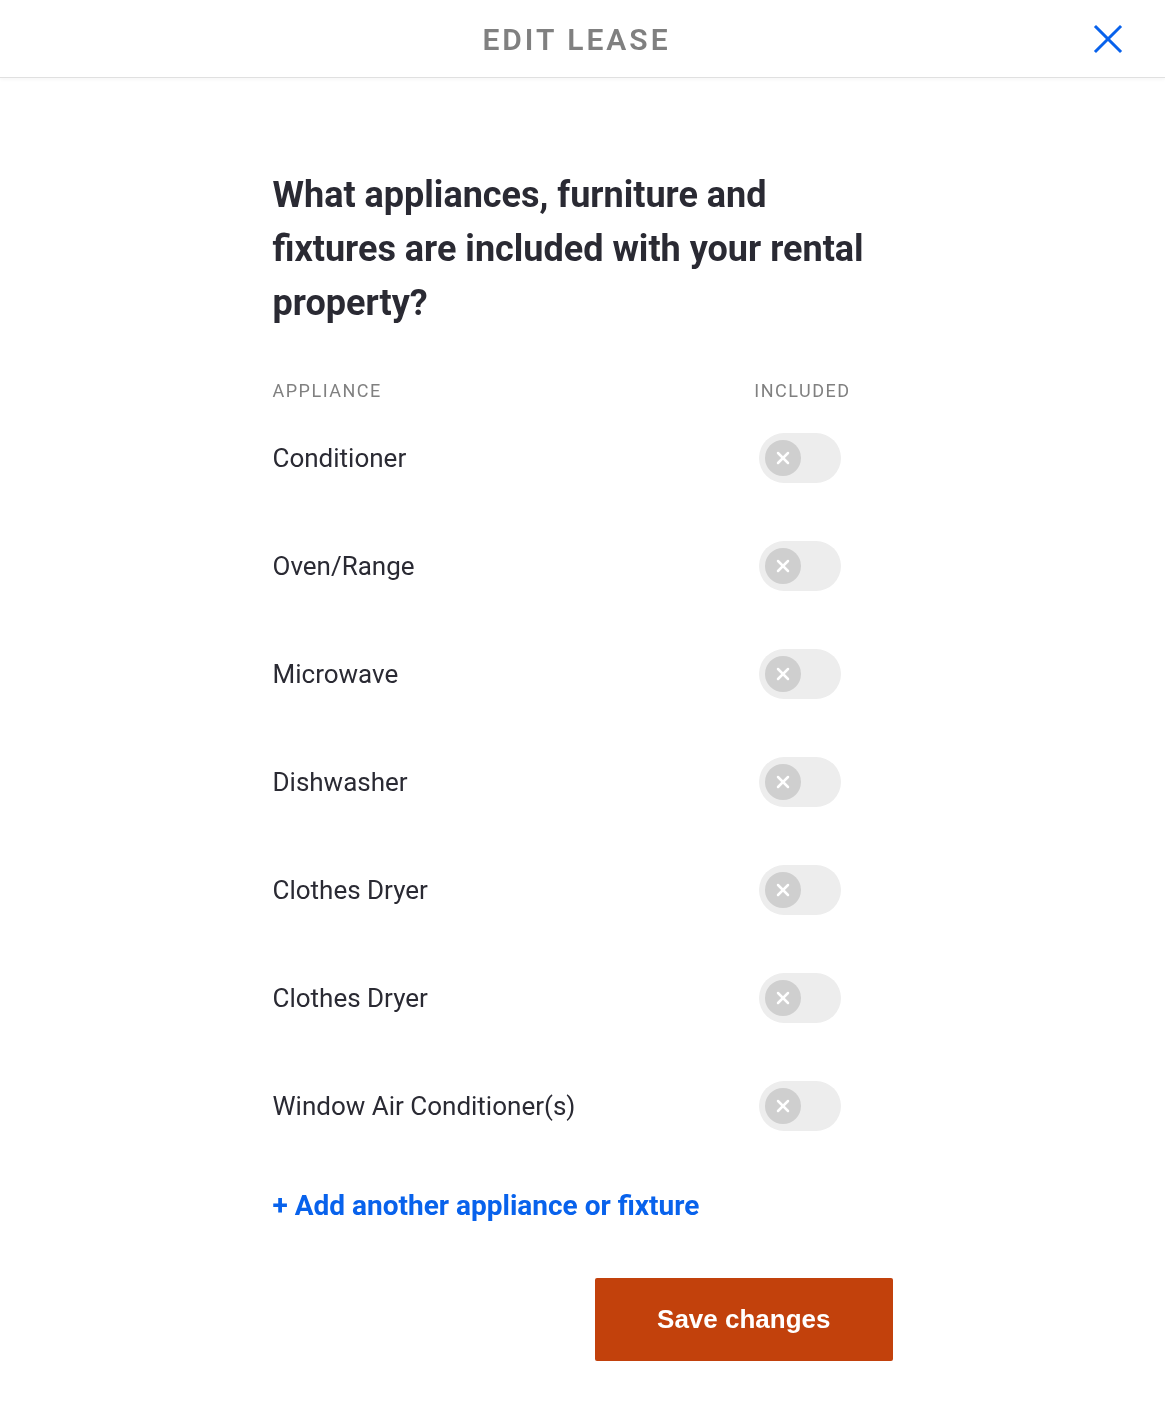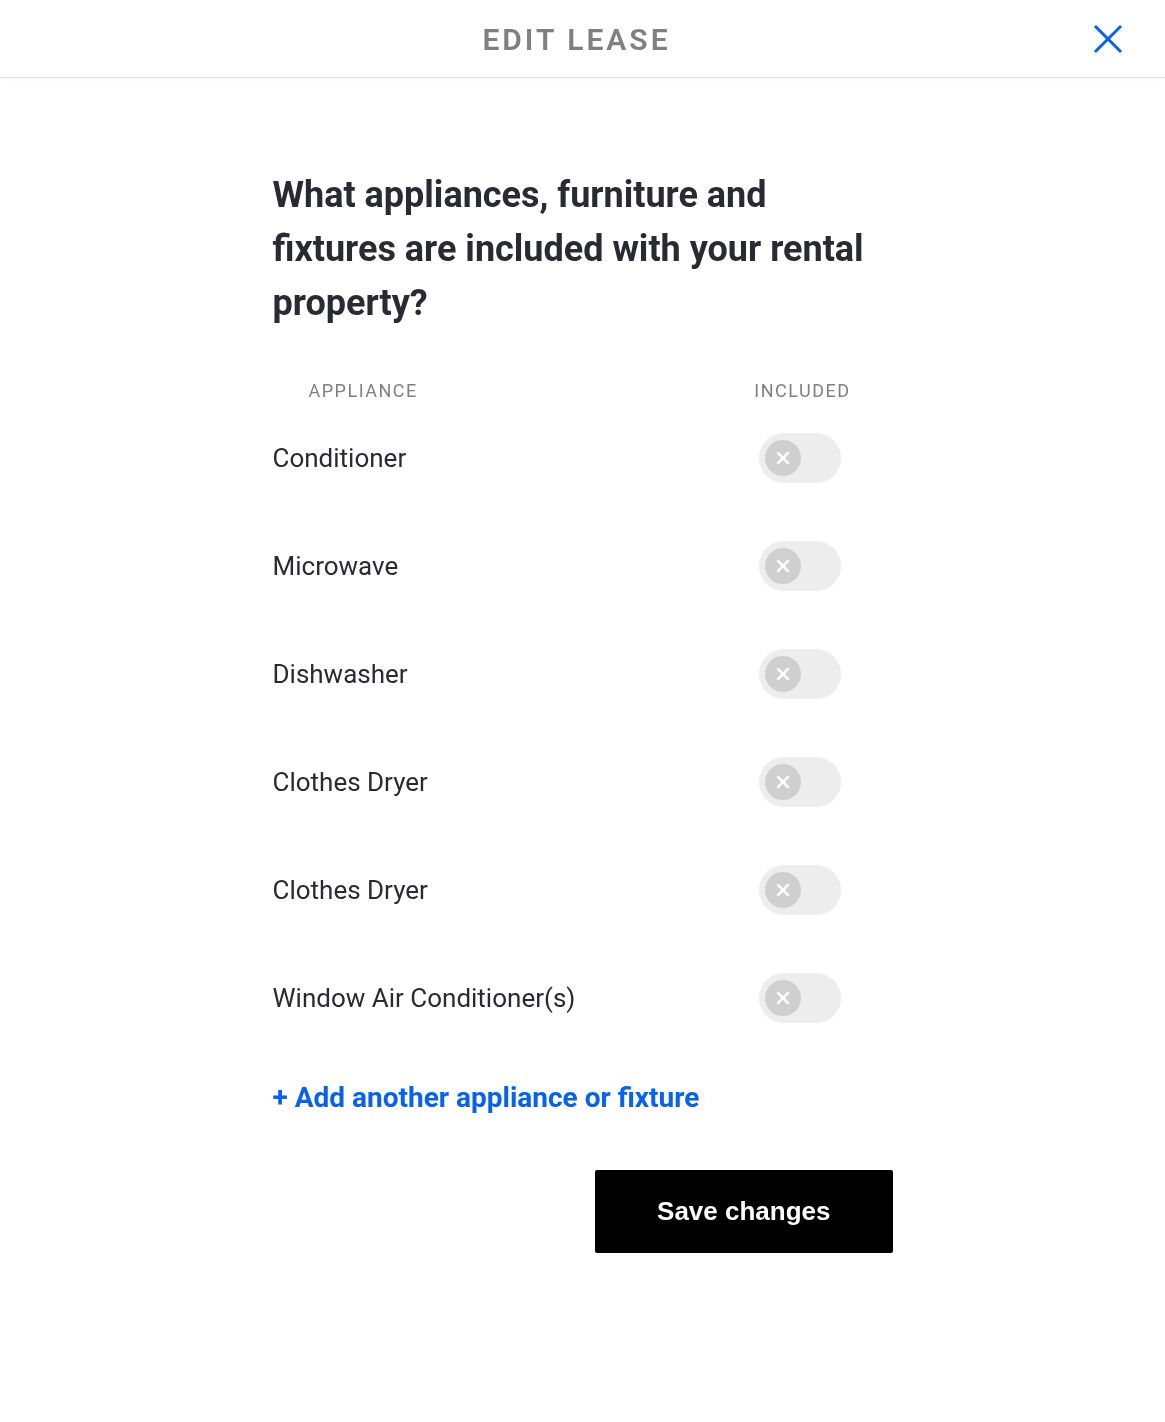--- a/index.html
+++ b/index.html
@@ -51,21 +51,20 @@
       line-height: 1.5;
       color: #2a2a33;
       margin-top: 90px;
       margin-bottom: 50px;
     }
     .table-header {
       display: flex;
       justify-content: space-between;
       align-items: baseline;
       margin-bottom: 32px;
-      margin-left: 36px;
     }
     .col-label {
       font-size: 18px;
       letter-spacing: 1.5px;
       color: #808080;
       font-weight: 400;
     }
     .appliance-row {
       display: flex;
       justify-content: space-between;
@@ -114,21 +113,21 @@
       text-decoration: none;
       cursor: pointer;
       margin-top: 10px;
       margin-bottom: 56px;
     }
     .footer {
       display: flex;
       justify-content: flex-end;
     }
     .save-btn {
-      background: #000000;
+      background: #c2410c;
       color: #ffffff;
       font-size: 26px;
       font-weight: 700;
       border: none;
       padding: 26px 62px;
       cursor: pointer;
       border-radius: 2px;
     }
   </style>
 </head>
@@ -158,20 +157,31 @@
         <button class="toggle">
           <span class="toggle-knob">
             <svg width="16" height="16" viewBox="0 0 16 16">
               <line x1="3" y1="3" x2="13" y2="13" stroke="#ffffff" stroke-width="2.5" stroke-linecap="round"></line>
               <line x1="13" y1="3" x2="3" y2="13" stroke="#ffffff" stroke-width="2.5" stroke-linecap="round"></line>
             </svg>
           </span>
         </button>
       </div>
       <div class="appliance-row">
+        <span class="appliance-name">Oven/Range</span>
+        <button class="toggle">
+          <span class="toggle-knob">
+            <svg width="16" height="16" viewBox="0 0 16 16">
+              <line x1="3" y1="3" x2="13" y2="13" stroke="#ffffff" stroke-width="2.5" stroke-linecap="round"></line>
+              <line x1="13" y1="3" x2="3" y2="13" stroke="#ffffff" stroke-width="2.5" stroke-linecap="round"></line>
+            </svg>
+          </span>
+        </button>
+      </div>
+      <div class="appliance-row">
         <span class="appliance-name">Microwave</span>
         <button class="toggle">
           <span class="toggle-knob">
             <svg width="16" height="16" viewBox="0 0 16 16">
               <line x1="3" y1="3" x2="13" y2="13" stroke="#ffffff" stroke-width="2.5" stroke-linecap="round"></line>
               <line x1="13" y1="3" x2="3" y2="13" stroke="#ffffff" stroke-width="2.5" stroke-linecap="round"></line>
             </svg>
           </span>
         </button>
       </div>

